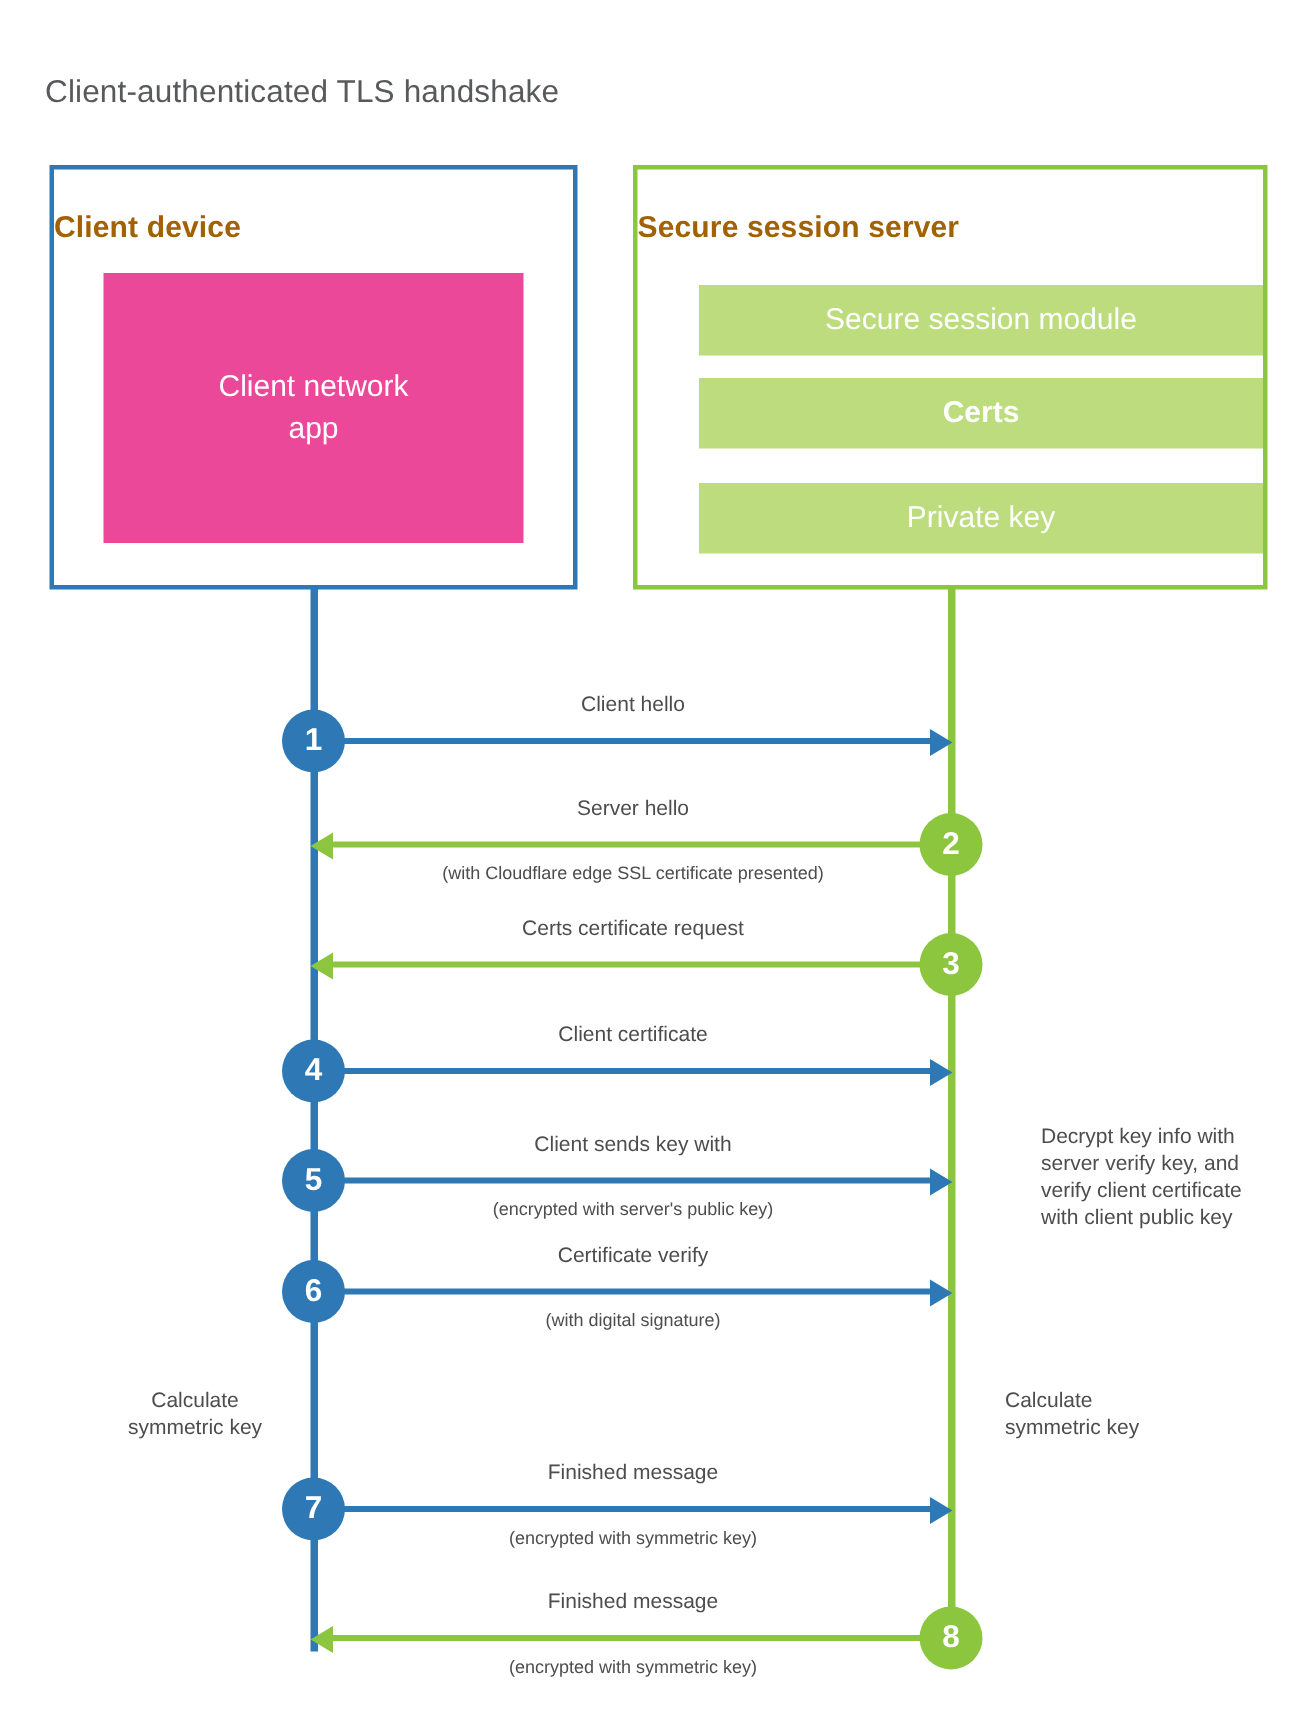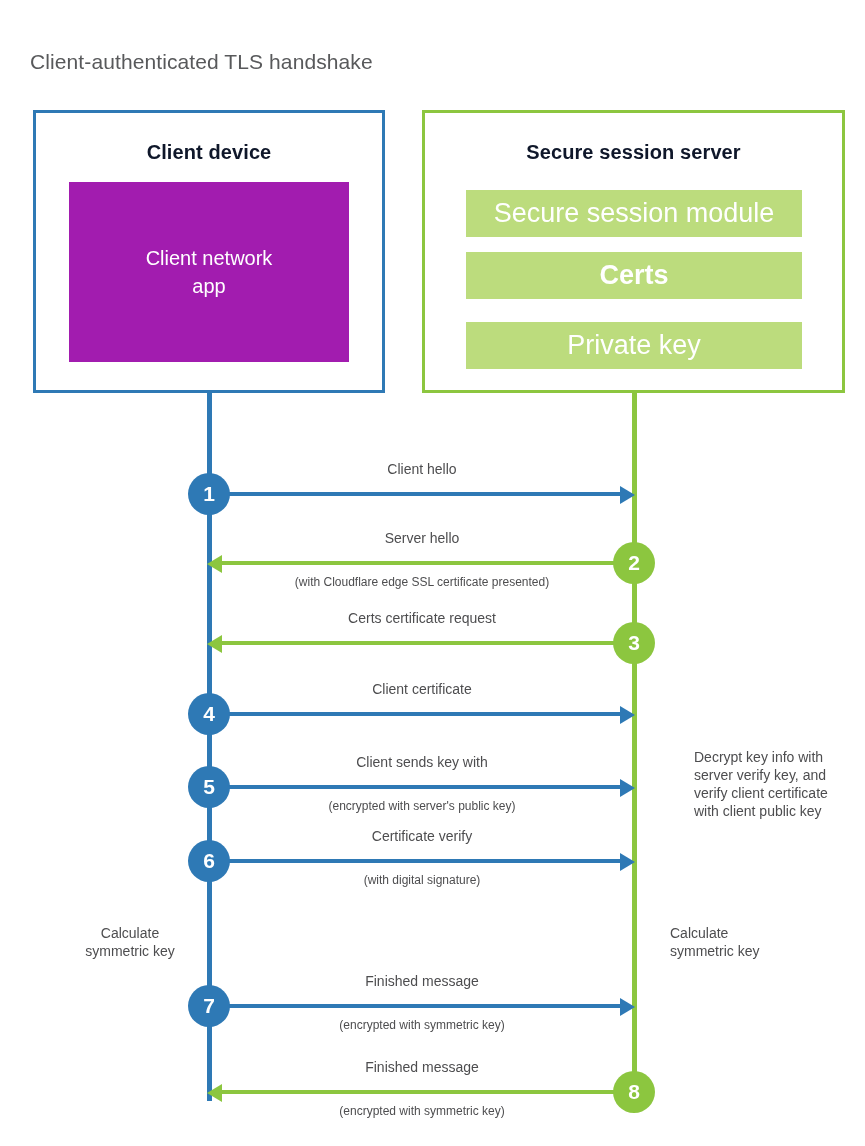--- a/index.html
+++ b/index.html
@@ -42,53 +42,53 @@
     border: 3px solid #2e79b5;
   }
   .server-box {
     left: 422px;
     top: 110px;
     width: 423px;
     height: 283px;
     border: 3px solid #8cc63f;
   }
   .actor-title {
-    text-align: center;
+    text-align: left;
     font-size: 20px;
     font-weight: bold;
-    color: #0f172a;
+    color: #a16207;
     margin-top: 28px;
     letter-spacing: 0.1px;
   }
 
   
   .client-app {
     position: absolute;
     left: 69px;
     top: 182px;
     width: 280px;
     height: 180px;
-    background: #a21caf;
+    background: #ec4899;
     color: #ffffff;
     font-size: 20px;
     line-height: 28px;
     text-align: center;
     display: flex;
     align-items: center;
     justify-content: center;
     box-sizing: border-box;
   }
   .server-bar {
     position: absolute;
     left: 466px;
-    width: 336px;
+    width: 376px;
     height: 47px;
     background: #bcdc7d;
     color: #ffffff;
-    font-size: 27px;
+    font-size: 20px;
     text-align: center;
     display: flex;
     align-items: center;
     justify-content: center;
     box-sizing: border-box;
   }
   .server-bar-0 { top: 190px; }
   .server-bar-1 { top: 252px; font-weight: bold; }
   .server-bar-2 { top: 322px; }
 

